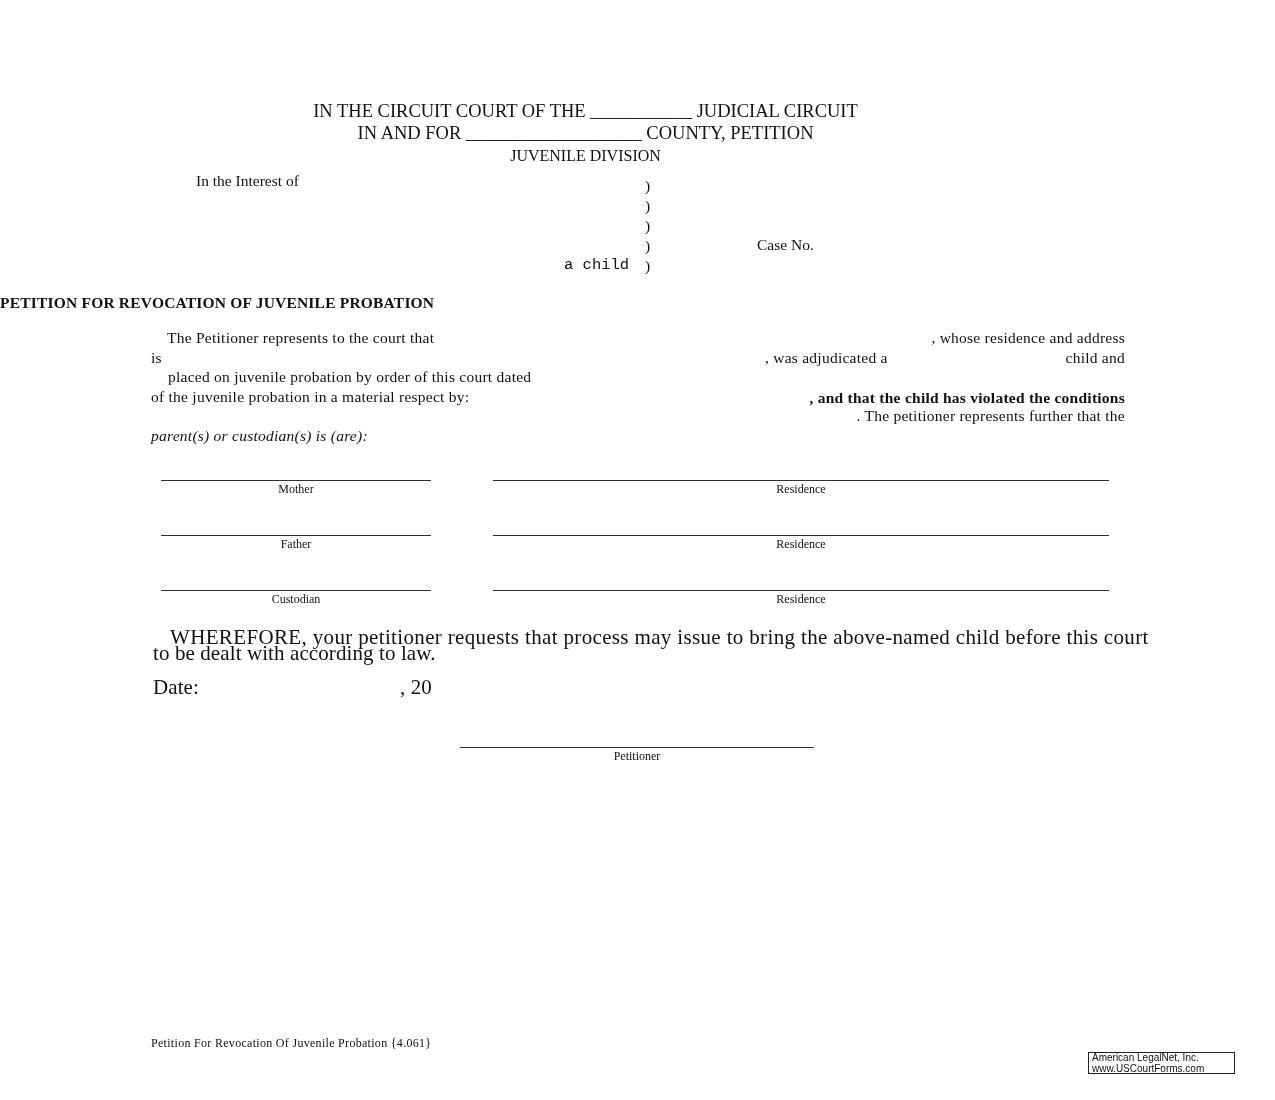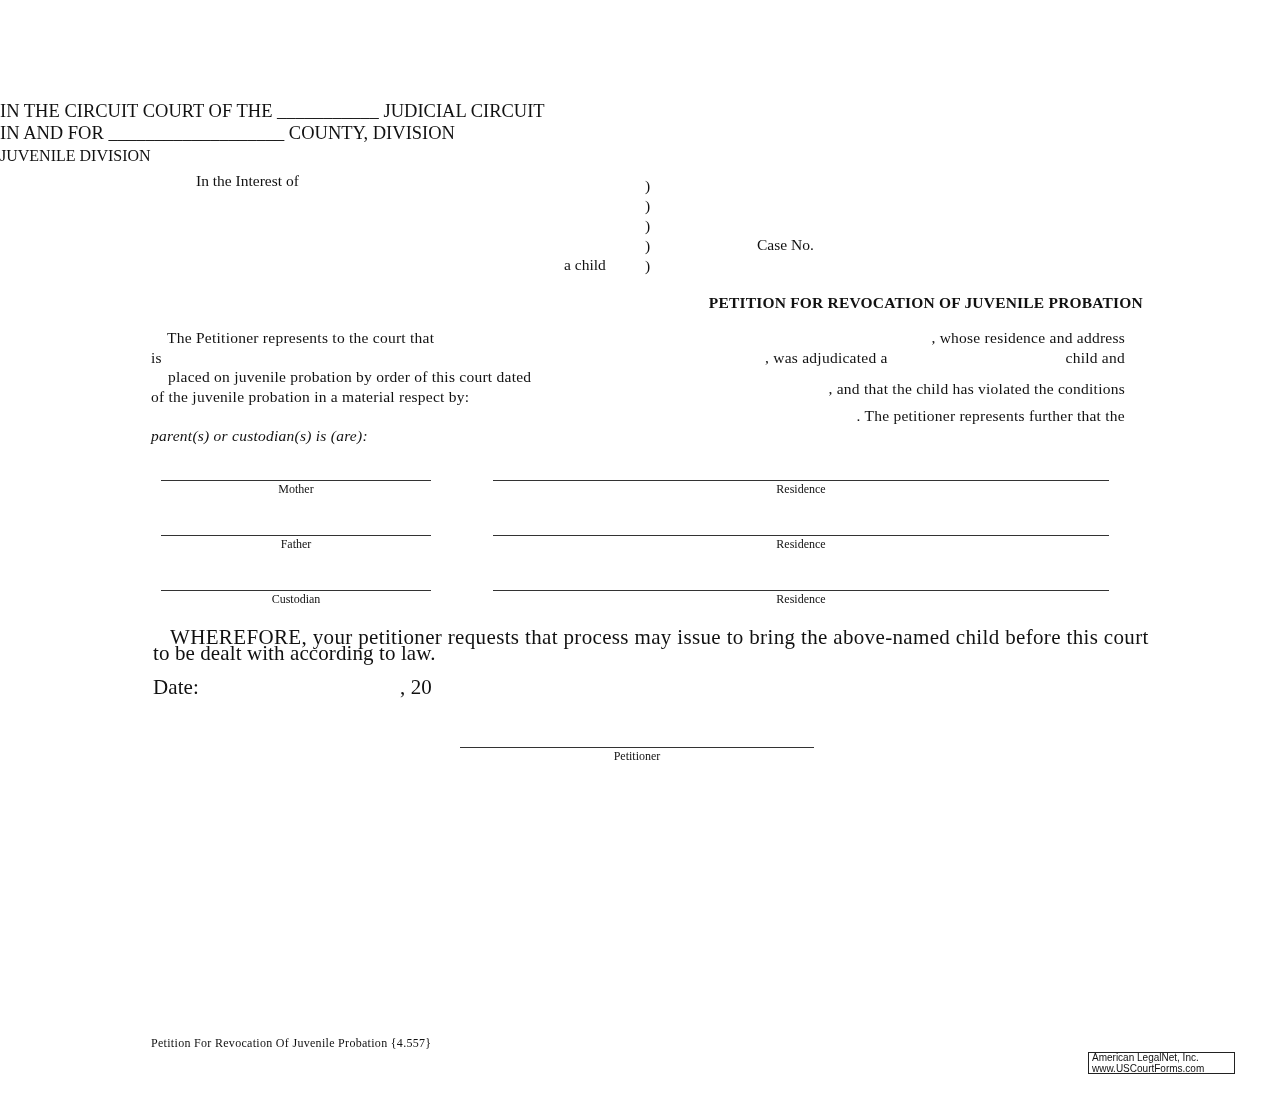--- a/index.html
+++ b/index.html
@@ -1,59 +1,59 @@
 <!DOCTYPE html>
 <html><head>
   <meta charset="utf-8">
   <style>
     html, body { margin: 0; padding: 0; background: #ffffff; }
     body { width: 1275px; height: 1100px; position: relative; overflow: hidden;
            font-family: "Liberation Serif", "DejaVu Serif", serif; color: #111; }
     .abs { position: absolute; white-space: nowrap; }
-    .hdr { font-size: 18.5px; left: 0; width: 1171px; text-align: left; }
+    .hdr { font-size: 18.5px; left: 0; width: 1171px; text-align: center; }
     .hdr3 { font-size: 16px; }
     .caption-body { font-size: 15.5px; margin-left: 45px; }
-    .title { font-size: 15.5px; font-weight: bold; letter-spacing: 0.2px; left: 0; width: 1143px; text-align: right; }
+    .title { font-size: 15.5px; font-weight: bold; letter-spacing: 0.2px; left: 0; width: 1143px; text-align: left; }
     .body { font-size: 15.5px; letter-spacing: 0.25px; }
     .rline { position: absolute; height: 0; border-top: 1px solid #333; }
     .lbl { font-size: 12px; text-align: center; position: absolute; }
     .body2 { font-size: 21px; letter-spacing: 0.1px; }
     .footer { font-size: 12px; letter-spacing: 0.3px; }
     .stamp { position: absolute; left: 1088px; top: 1052px; width: 147px; height: 22px;
              border: 1px solid #222; font-family: "Liberation Sans", "DejaVu Sans", sans-serif;
              font-size: 10px; line-height: 10.5px; padding: 0 12px 0 3px; box-sizing: border-box; }
     .stamp div { white-space: nowrap; }
   </style>
 </head>
 <body>
 
 <div class="abs hdr" style="top:101px;">IN THE CIRCUIT COURT OF THE ___________ JUDICIAL CIRCUIT</div>
-<div class="abs hdr" style="top:123px;">IN AND FOR ___________________ COUNTY, DIVISION</div>
+<div class="abs hdr" style="top:123px;">IN AND FOR ___________________ COUNTY, PETITION</div>
 <div class="abs hdr hdr3" style="top:147px;">JUVENILE DIVISION</div>
 
 <div class="abs caption-body" style="left:151px; top:172px;">In the Interest of</div>
 <div class="abs caption-body" style="left:600px; top:177px;">)</div>
 <div class="abs caption-body" style="left:600px; top:197px;">)</div>
 <div class="abs caption-body" style="left:600px; top:217px;">)</div>
 <div class="abs caption-body" style="left:600px; top:237px;">)</div>
 <div class="abs caption-body" style="left:600px; top:257px;">)</div>
 <div class="abs caption-body" style="left:712px; top:236px;">Case No.</div>
-<div class="abs caption-body" style="left:519px; top:256px;">a child</div>
+<div class="abs caption-body" style="left:519px; top:256px;font-family:Liberation Mono, monospace;">a child</div>
 
 <div class="abs title" style="top:294px;">PETITION FOR REVOCATION OF JUVENILE PROBATION</div>
 
 <div class="abs body" style="left:167px; top:329px;">The Petitioner represents to the court that</div>
 <div class="abs body" style="right:150px; top:329px;">, whose residence and address</div>
 
 <div class="abs body" style="left:151px; top:349px;">is</div>
 <div class="abs body" style="left:765px; top:349px;">, was adjudicated a</div>
 <div class="abs body" style="right:150px; top:349px;text-align:center;">child and</div>
 
 <div class="abs body" style="left:168px; top:368px;">placed on juvenile probation by order of this court dated</div>
-<div class="abs body" style="right:150px; top:380px;">, and that the child has violated the conditions</div>
+<div class="abs body" style="right:150px; top:389px;font-weight:bold;">, and that the child has violated the conditions</div>
 
 <div class="abs body" style="left:151px; top:388px;">of the juvenile probation in a material respect by:</div>
 
 <div class="abs body" style="right:150px; top:407px;margin-left:25px;">. The petitioner represents further that the</div>
 
 <div class="abs body" style="left:151px; top:427px;font-style:italic;">parent(s) or custodian(s) is (are):</div>
 
 <div class="rline" style="left:161px; top:480px; width:270px;"></div>
 <div class="lbl" style="left:161px; top:482px; width:270px;">Mother</div>
 <div class="rline" style="left:493px; top:480px; width:616px;"></div>
@@ -71,17 +71,17 @@
 
 <div class="abs body2" style="left:170px; top:625px; letter-spacing:0.35px;">WHEREFORE, your petitioner requests that process may issue to bring the above-named child before this court</div>
 <div class="abs body2" style="left:153px; top:641px;">to be dealt with according to law.</div>
 
 <div class="abs body2" style="left:153px; top:675px;">Date:</div>
 <div class="abs body2" style="left:400px; top:675px;">, 20</div>
 
 <div class="rline" style="left:460px; top:747px; width:354px;"></div>
 <div class="lbl" style="left:460px; top:749px; width:354px;">Petitioner</div>
 
-<div class="abs footer" style="left:151px; top:1036px;">Petition For Revocation Of Juvenile Probation {4.557}</div>
+<div class="abs footer" style="left:151px; top:1036px;">Petition For Revocation Of Juvenile Probation {4.061}</div>
 <div class="stamp">
   <div>American LegalNet, Inc.</div>
   <div>www.USCourtForms.com</div>
 </div>
 
 </body></html>

